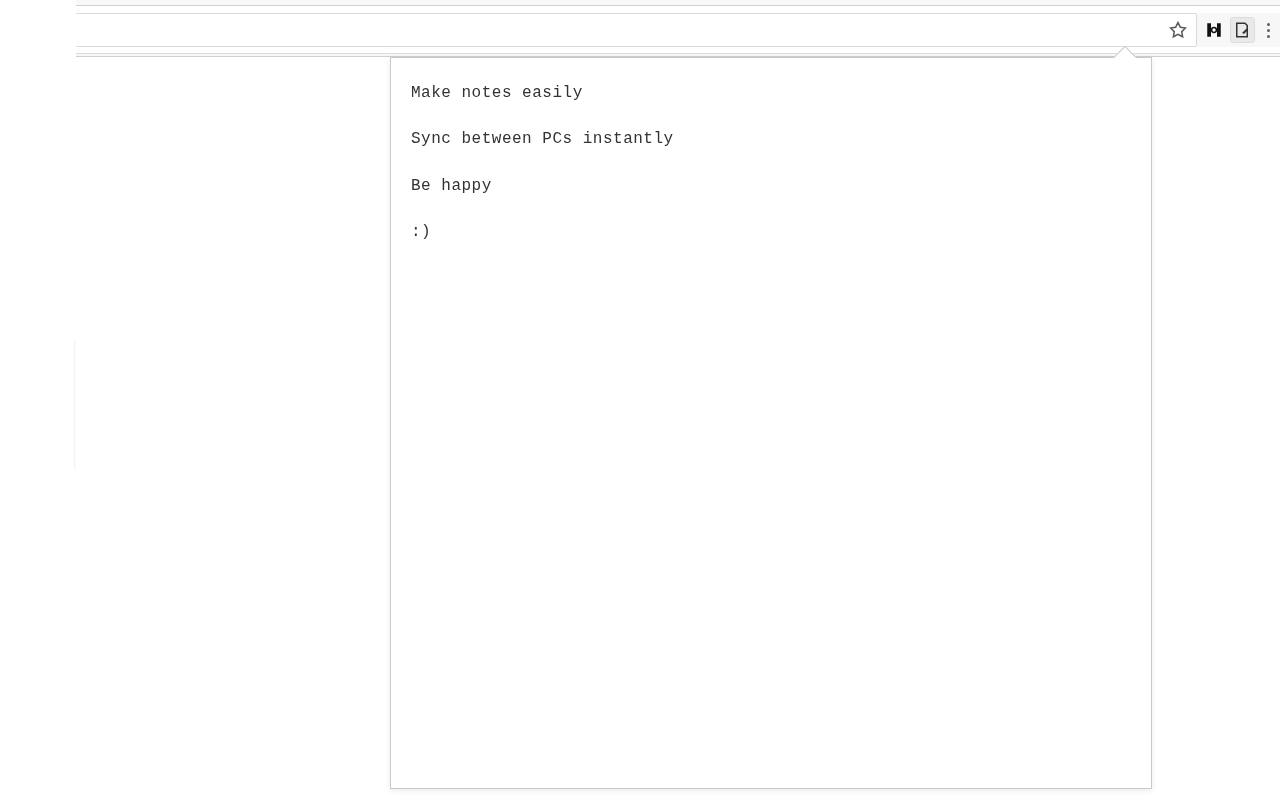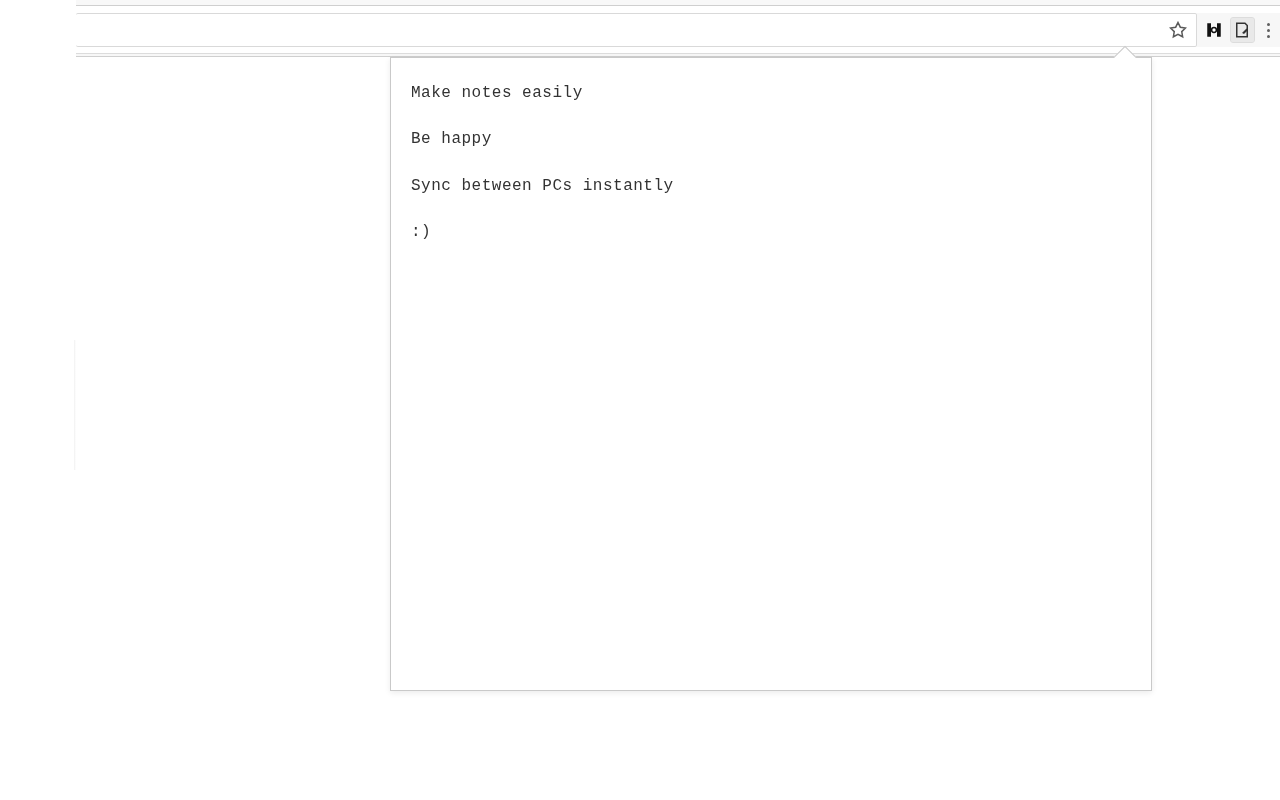--- a/index.html
+++ b/index.html
@@ -101,21 +101,21 @@
       height: 4px;
       border-top: 1px solid #dcdcdc;
       border-bottom: 1px solid #cfcfcf;
       background: #f7f7f7;
     }
     .popup {
       position: absolute;
       top: 57px;
       left: 390px;
       width: 762px;
-      height: 634px;
+      height: 732px;
       background: #ffffff;
       border: 1px solid #c9c9c9;
       box-shadow: 0 2px 6px rgba(0,0,0,0.08);
     }
     .popup-pointer {
       position: absolute;
       top: -9px;
       right: 18px;
       width: 16px;
       height: 16px;
@@ -184,14 +184,14 @@
     </div>
   </div>
 </div>
 
 <div class="bookmark-sep"></div>
 
 <div class="sidebar-shadow"></div>
 
 <div class="popup">
   <div class="popup-pointer"></div>
-  <div class="popup-content" id="popup-body"><p>Make notes easily</p><p>Be happy</p><p>Sync between PCs instantly</p><p>:)</p></div>
+  <div class="popup-content" id="popup-body"><p>Make notes easily</p><p>Sync between PCs instantly</p><p>Be happy</p><p>:)</p></div>
 </div>
 
 </body></html>

